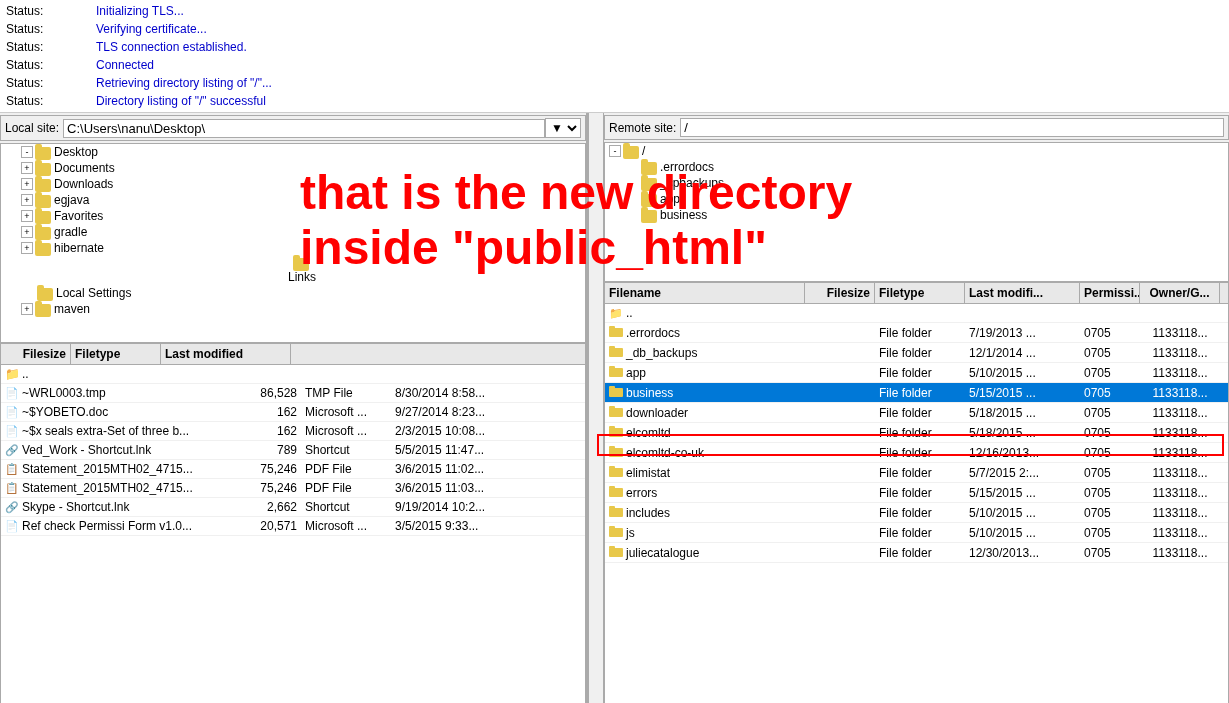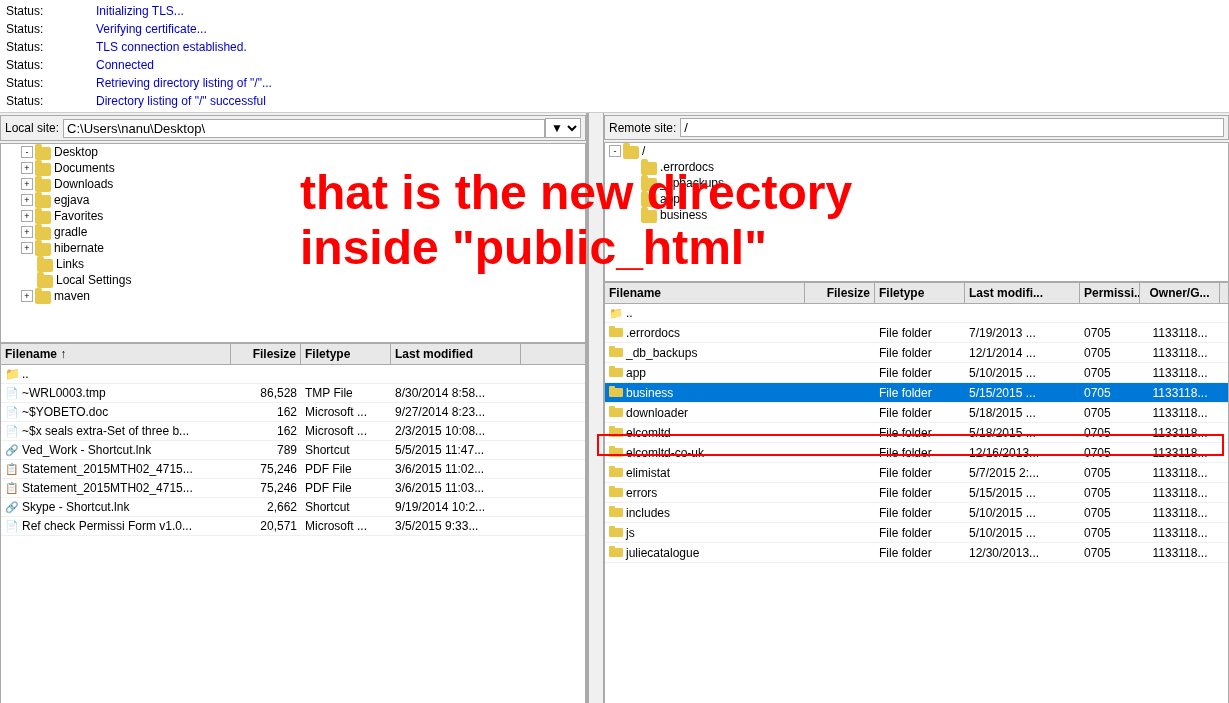--- a/index.html
+++ b/index.html
@@ -290,39 +290,38 @@
             <div class="tree-item" style="padding-left: 20px;">
               <span class="expand-btn">+</span>
               <span class="folder-icon"></span>
               <span>gradle</span>
             </div>
             <div class="tree-item" style="padding-left: 20px;">
               <span class="expand-btn">+</span>
               <span class="folder-icon"></span>
               <span>hibernate</span>
             </div>
-            <div class="tree-item" style="padding-left: 20px;">
+            <div class="tree-item" style="padding-left: 20px; flex-direction: column;">
               <span style="display:inline-block;width:14px;margin-right:2px;"></span>
               <span class="folder-icon"></span>
               <span>Links</span>
             </div>
             <div class="tree-item" style="padding-left: 20px;">
               <span style="display:inline-block;width:14px;margin-right:2px;"></span>
               <span class="folder-icon"></span>
               <span>Local Settings</span>
             </div>
             <div class="tree-item" style="padding-left: 20px;">
               <span class="expand-btn">+</span>
               <span class="folder-icon"></span>
               <span>maven</span>
             </div>
           </div>
 
         <div class="file-list-header">
-          <div class="col col-filename">Filename ↑</div>
           <div class="col col-filesize">Filesize</div>
           <div class="col col-filetype">Filetype</div>
           <div class="col col-modified">Last modified</div>
         </div>
 
         <div class="file-list-body" id="local-file-list">
             <div class="file-row">
       <div class="col col-filename" style="display:flex;align-items:center;">
         <span style="width:14px;display:inline-block;margin-right:3px;">📁</span>
                 <span>..</span>

